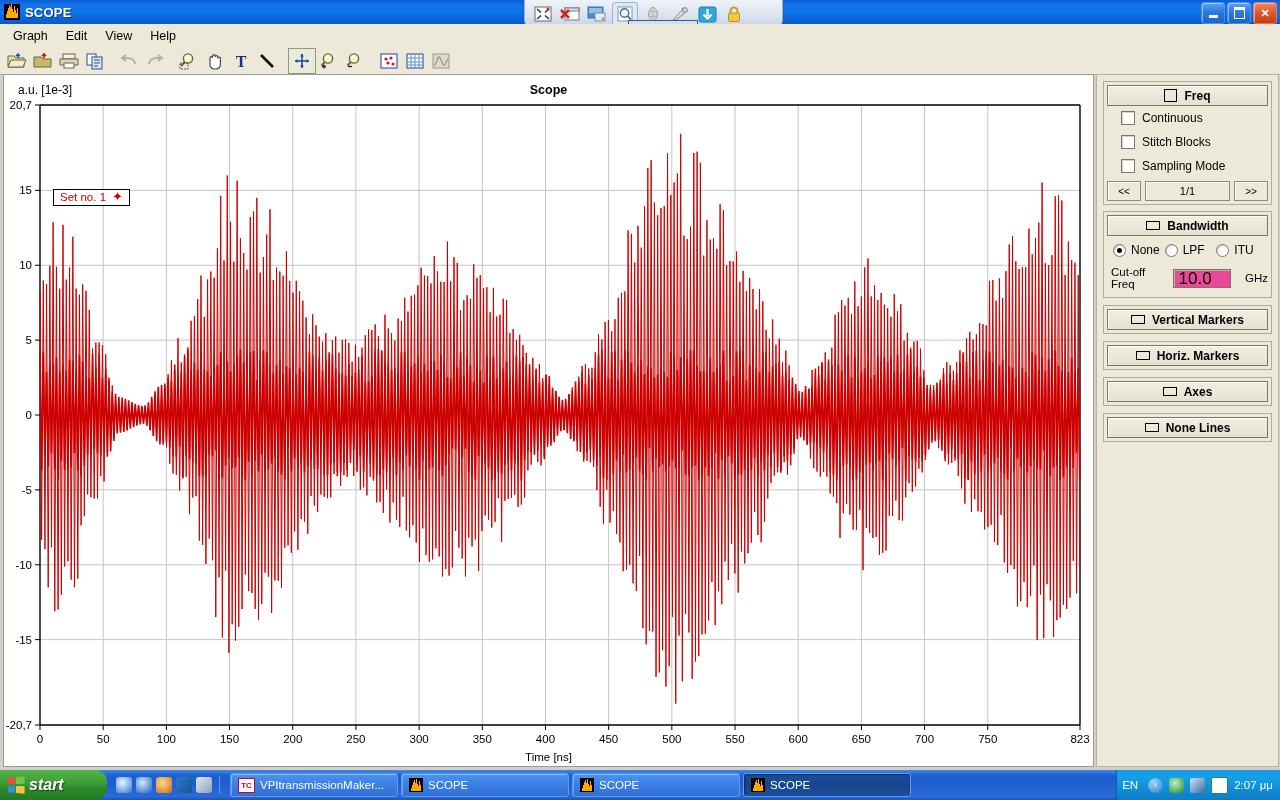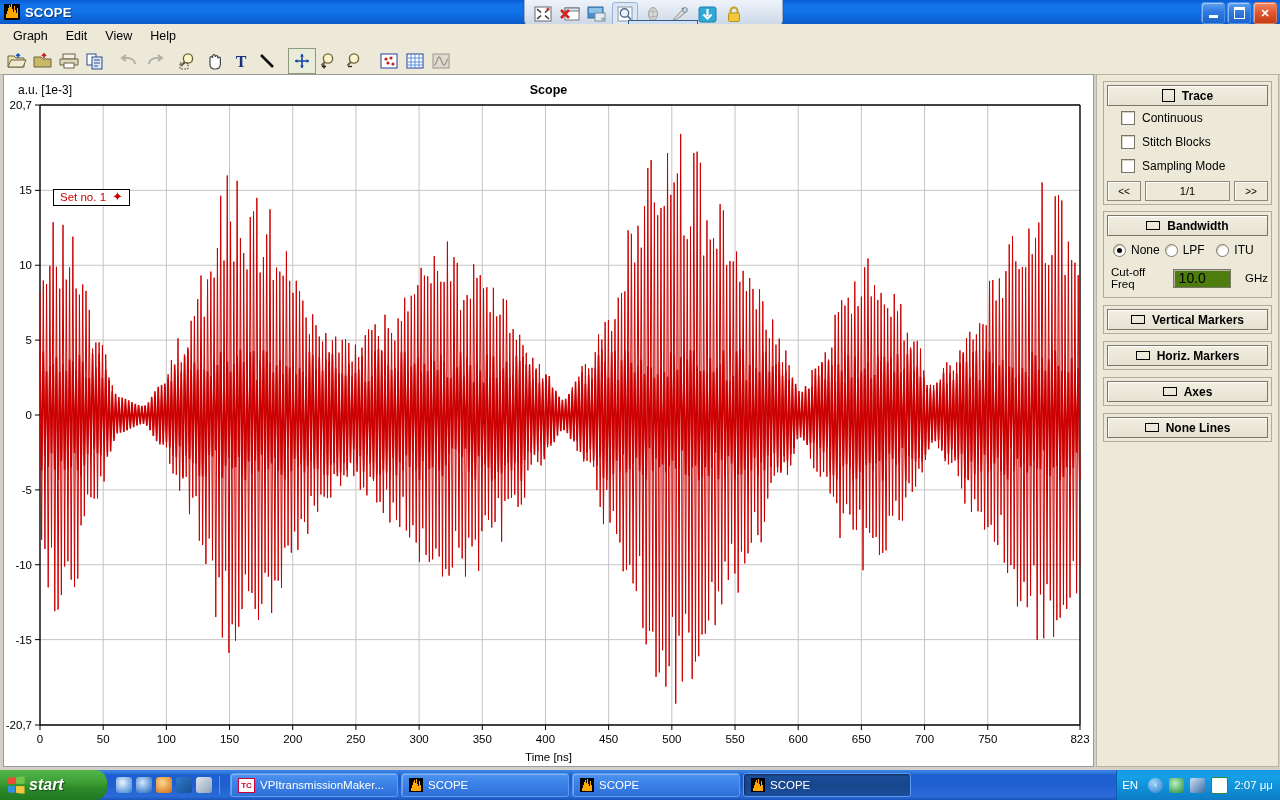--- a/index.html
+++ b/index.html
@@ -143,22 +143,22 @@
   .navbtn.sm { width: 32px; }
   .navbtn.mid { flex: 1; margin: 0 4px; font-size: 11px; }
   .radrow { display:flex; align-items:center; padding: 7px 0 3px 6px; font-size:12px; }
   .radcell { display:flex; align-items:center; gap:5px; width: 56px; }
   .rad { width:11px; height:11px; border-radius:50%; border:1px solid #7b7768;
          background:#fff; position:relative; box-shadow: inset 1px 1px 0 #cfcbbb; }
   .rad.on::after { content:''; position:absolute; left:3px; top:3px; width:5px; height:5px;
          border-radius:50%; background:#000; }
   .cutrow { display:flex; align-items:center; gap:14px; padding: 6px 0 4px 4px; font-size:11.5px; }
   .cutinput {
-    width: 66px; height: 17px; background:#4d7c0f; border:1px solid #7b7768;
-    font-size: 14px; padding-left: 5px; line-height: 17px; color:#000;
+    width: 66px; height: 17px; background:#ec4899; border:1px solid #7b7768;
+    font-size: 17px; padding-left: 5px; line-height: 17px; color:#000;
     box-shadow: inset 1px 1px 0 #b8b4a4;
   }
   .grp.btnonly { padding: 3px; margin-top: 7px; }
 
   
   .taskbar {
     position: absolute; left: 0; bottom: 0; width: 1280px; height: 30px;
     background: linear-gradient(180deg,#3b87e8 0%, #2f76dd 9%, #1c5fd0 18%, #215fd0 48%, #2a6bd8 88%, #1a54bb 100%);
     display: flex; align-items: center;
   }
@@ -501,21 +501,21 @@
       <span class="dot">✦</span>
     </div>
     <div class="xlabel">Time [ns]</div>
   </div>
 
   <div class="rpanel">
 
     <div class="grp">
       <div class="grphdr">
         <span class="hico-sq"></span>
-        <span>Trace</span>
+        <span>Freq</span>
       </div>
       <div class="chkrow">
         <span class="chk"></span>
         <span>Continuous</span>
       </div>
       <div class="chkrow">
         <span class="chk"></span>
         <span>Stitch Blocks</span>
       </div>
       <div class="chkrow">

